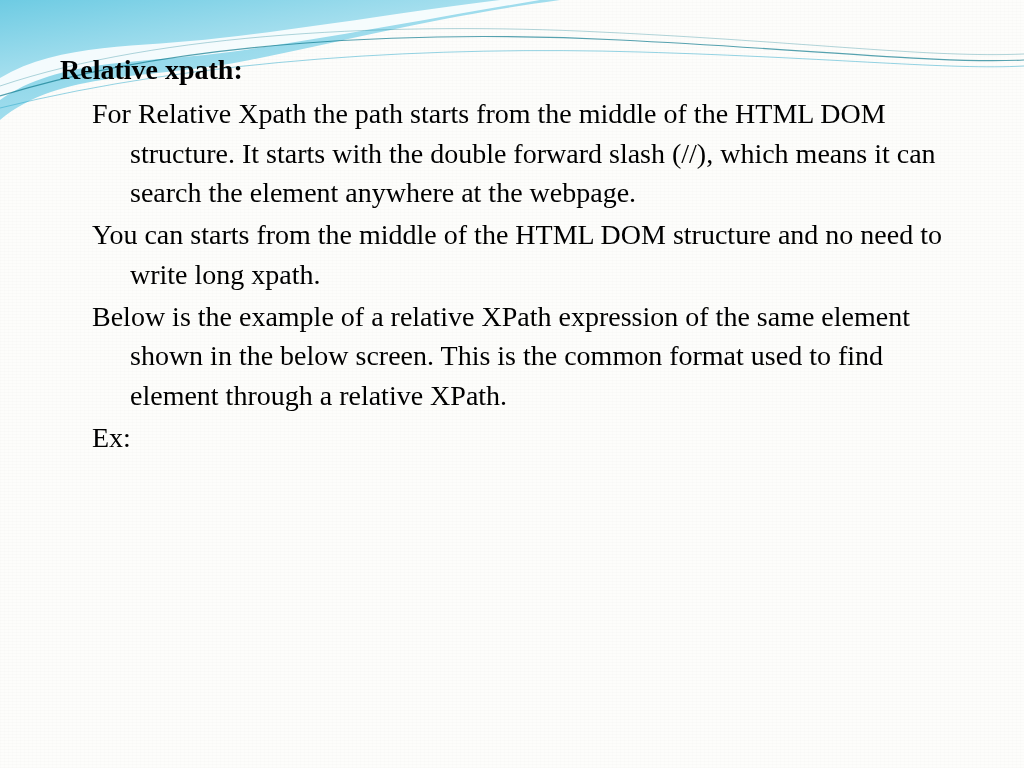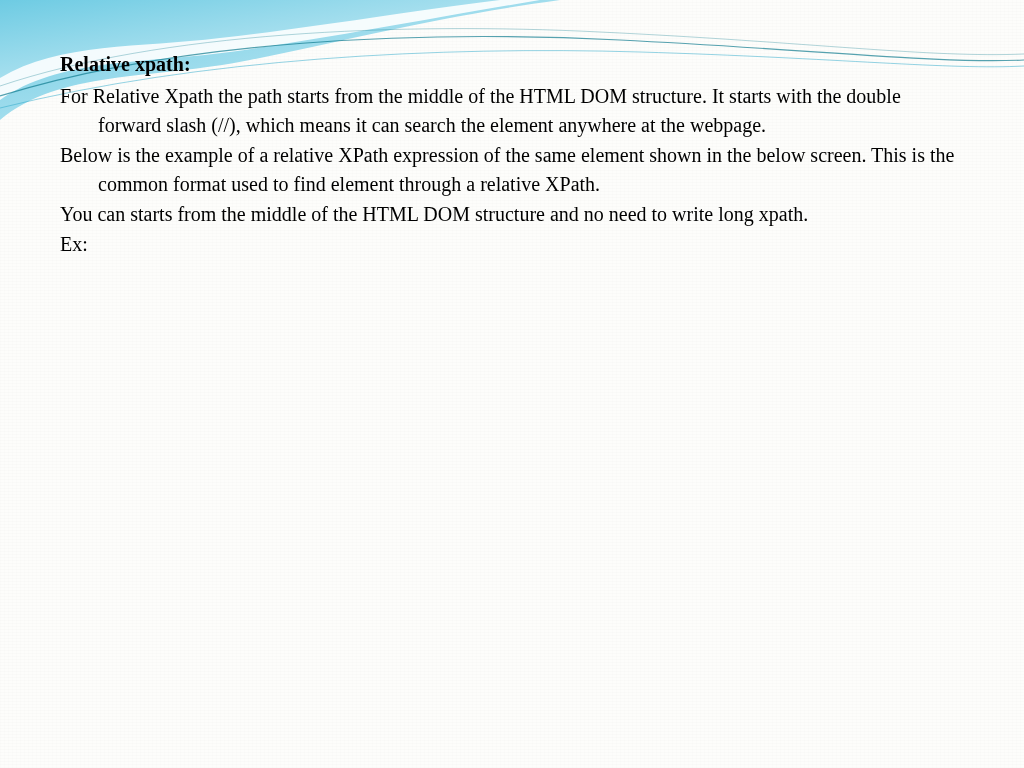--- a/index.html
+++ b/index.html
@@ -24,31 +24,32 @@
   .wave-wrap {
     position: absolute;
     top: 0; left: 0;
     width: 1024px;
     height: 200px;
     pointer-events: none;
   }
   .content {
     position: relative;
     padding: 50px 60px 40px 60px;
-    font-size: 20px;
+    font-size: 28px;
     line-height: 1.42;
   }
   .title {
     font-weight: 700;
     margin-bottom: 4px;
   }
   .para {
     margin-top: 2px;
     padding-left: 38px;
     text-indent: -38px;
+    margin-left: 32px;
   }
 </style>
 </head>
 <body>
 
 <div class="wave-wrap">
   <svg width="1024" height="200" viewBox="0 0 1024 200" preserveAspectRatio="none">
     <defs>
       <linearGradient id="g1" x1="0" y1="0" x2="1" y2="1">
         <stop offset="0%" stop-color="#5fc6e0"></stop>
@@ -64,16 +65,16 @@
 
     <path d="M0,96 C180,40 420,30 620,40 C820,50 940,64 1024,60" fill="none" stroke="#0e7a8f" stroke-width="1.2" opacity="0.7"></path>
     <path d="M0,108 C200,58 440,46 640,52 C840,58 950,70 1024,66" fill="none" stroke="#2aa8c9" stroke-width="1" opacity="0.5"></path>
     <path d="M0,86 C160,32 400,22 600,32 C810,42 930,58 1024,54" fill="none" stroke="#0e7a8f" stroke-width="0.8" opacity="0.4"></path>
   </svg>
 </div>
 
 <div class="content">
   <div class="title">Relative xpath:</div>
   <div class="para">For Relative Xpath the path starts from the middle of the HTML DOM structure. It starts with the double forward slash (//), which means it can search the element anywhere at the webpage.</div>
+  <div class="para">You can starts from the middle of the HTML DOM structure and no need to write long xpath.</div>
   <div class="para">Below is the example of a relative XPath expression of the same element shown in the below screen. This is the common format used to find element through a relative XPath.</div>
-  <div class="para">You can starts from the middle of the HTML DOM structure and no need to write long xpath.</div>
   <div class="para">Ex:</div>
 </div>
 
 </body></html>

